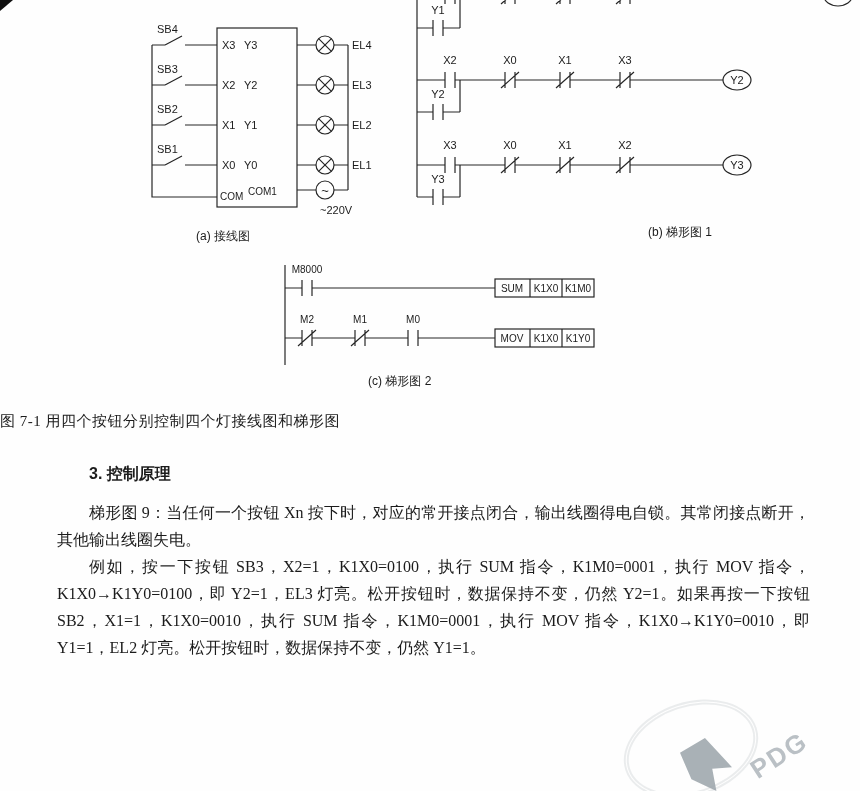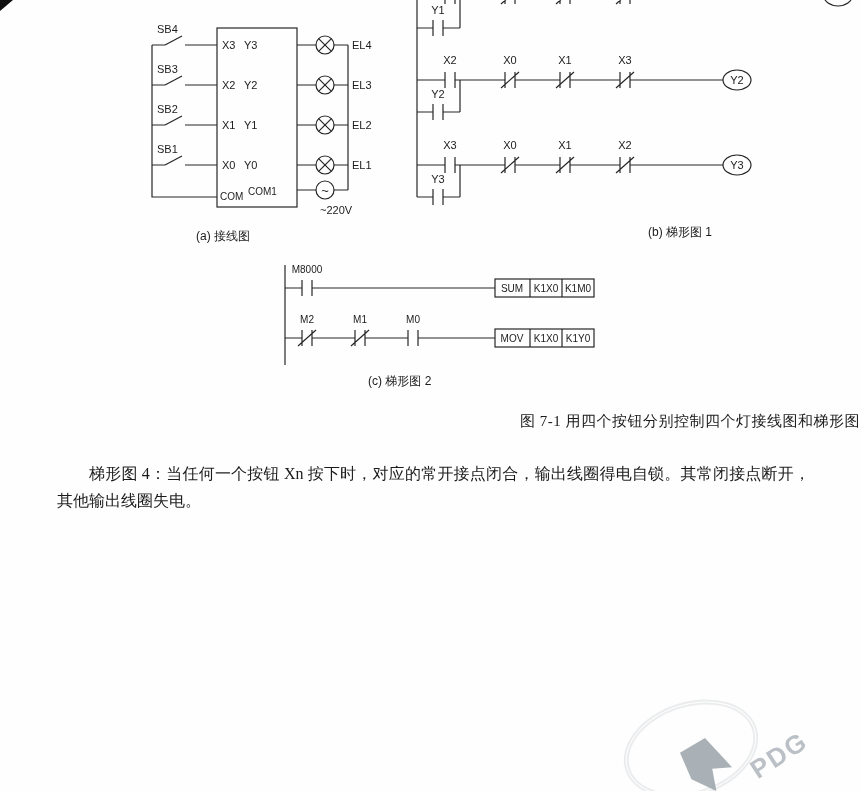--- a/index.html
+++ b/index.html
@@ -2,21 +2,21 @@
 <html><head>
 <meta charset="utf-8">
 <style>
   html,body{margin:0;padding:0;background:#e9e9e9;}
   .page{position:relative;width:860px;height:791px;background:#fefefe;overflow:hidden;
         font-family:"Liberation Serif","DejaVu Serif",serif;color:#1b1b1b;}
   .diag{position:absolute;overflow:visible;}
   svg text{font-family:"Liberation Sans","DejaVu Sans",sans-serif;fill:#1b1b1b;stroke:none;}
   .corner-mark{position:absolute;left:0;top:0;width:13px;height:11px;background:#101010;
         clip-path:polygon(0 0,100% 0,0 100%);}
-  .fig-caption{position:absolute;top:412px;left:0;width:100%;text-align:right;
+  .fig-caption{position:absolute;top:412px;left:0;width:100%;text-align:left;
         font-size:15px;letter-spacing:.5px;}
   .body-text{position:absolute;top:460px;left:57px;width:753px;font-size:16px;
         line-height:27px;text-align:justify;}
   .body-text h3{font-size:16px;margin:0 0 12px 0;padding-left:32px;font-weight:bold;
         font-family:"Liberation Sans","DejaVu Sans",sans-serif;}
   .body-text p{margin:0;text-indent:2em;}
   .wm-stamp{position:absolute;left:622px;top:702px;width:128px;height:84px;
         border:5px double #d4d8da;border-radius:50%;transform:rotate(-18deg);opacity:.45;}
   .wm-fold{position:absolute;left:680px;top:738px;width:52px;height:53px;background:#9aa3a9;
         clip-path:polygon(0% 28%,48% 0%,100% 55%,62% 58%,70% 100%,22% 78%);opacity:.85;}
@@ -148,20 +148,22 @@
       <text x="252" y="89">MOV</text>
       <text x="286" y="89">K1X0</text>
       <text x="318" y="89">K1Y0</text>
       <text x="108" y="132" text-anchor="start" font-size="12">(c) 梯形图 2</text>
     </g>
   </svg>
 
   <div class="fig-caption">图 7-1 用四个按钮分别控制四个灯接线图和梯形图</div>
 
   <div class="body-text">
-    <p>梯形图 4：当任何一个按钮 Xn 按下时，对应的常开接点闭合，输出线圈得电自锁。其常闭接点断开，其他输出线圈失电。</p>
+    <h3>3. 控制原理</h3>
+    <p>梯形图 9：当任何一个按钮 Xn 按下时，对应的常开接点闭合，输出线圈得电自锁。其常闭接点断开，其他输出线圈失电。</p>
+    <p>例如，按一下按钮 SB3，X2=1，K1X0=0100，执行 SUM 指令，K1M0=0001，执行 MOV 指令，K1X0→K1Y0=0100，即 Y2=1，EL3 灯亮。松开按钮时，数据保持不变，仍然 Y2=1。如果再按一下按钮 SB2，X1=1，K1X0=0010，执行 SUM 指令，K1M0=0001，执行 MOV 指令，K1X0→K1Y0=0010，即 Y1=1，EL2 灯亮。松开按钮时，数据保持不变，仍然 Y1=1。</p>
   </div>
 
   <div class="wm-stamp"></div>
   <div class="wm-fold"></div>
   <div class="wm-text">PDG</div>
 
 </div>
 
 </body></html>

